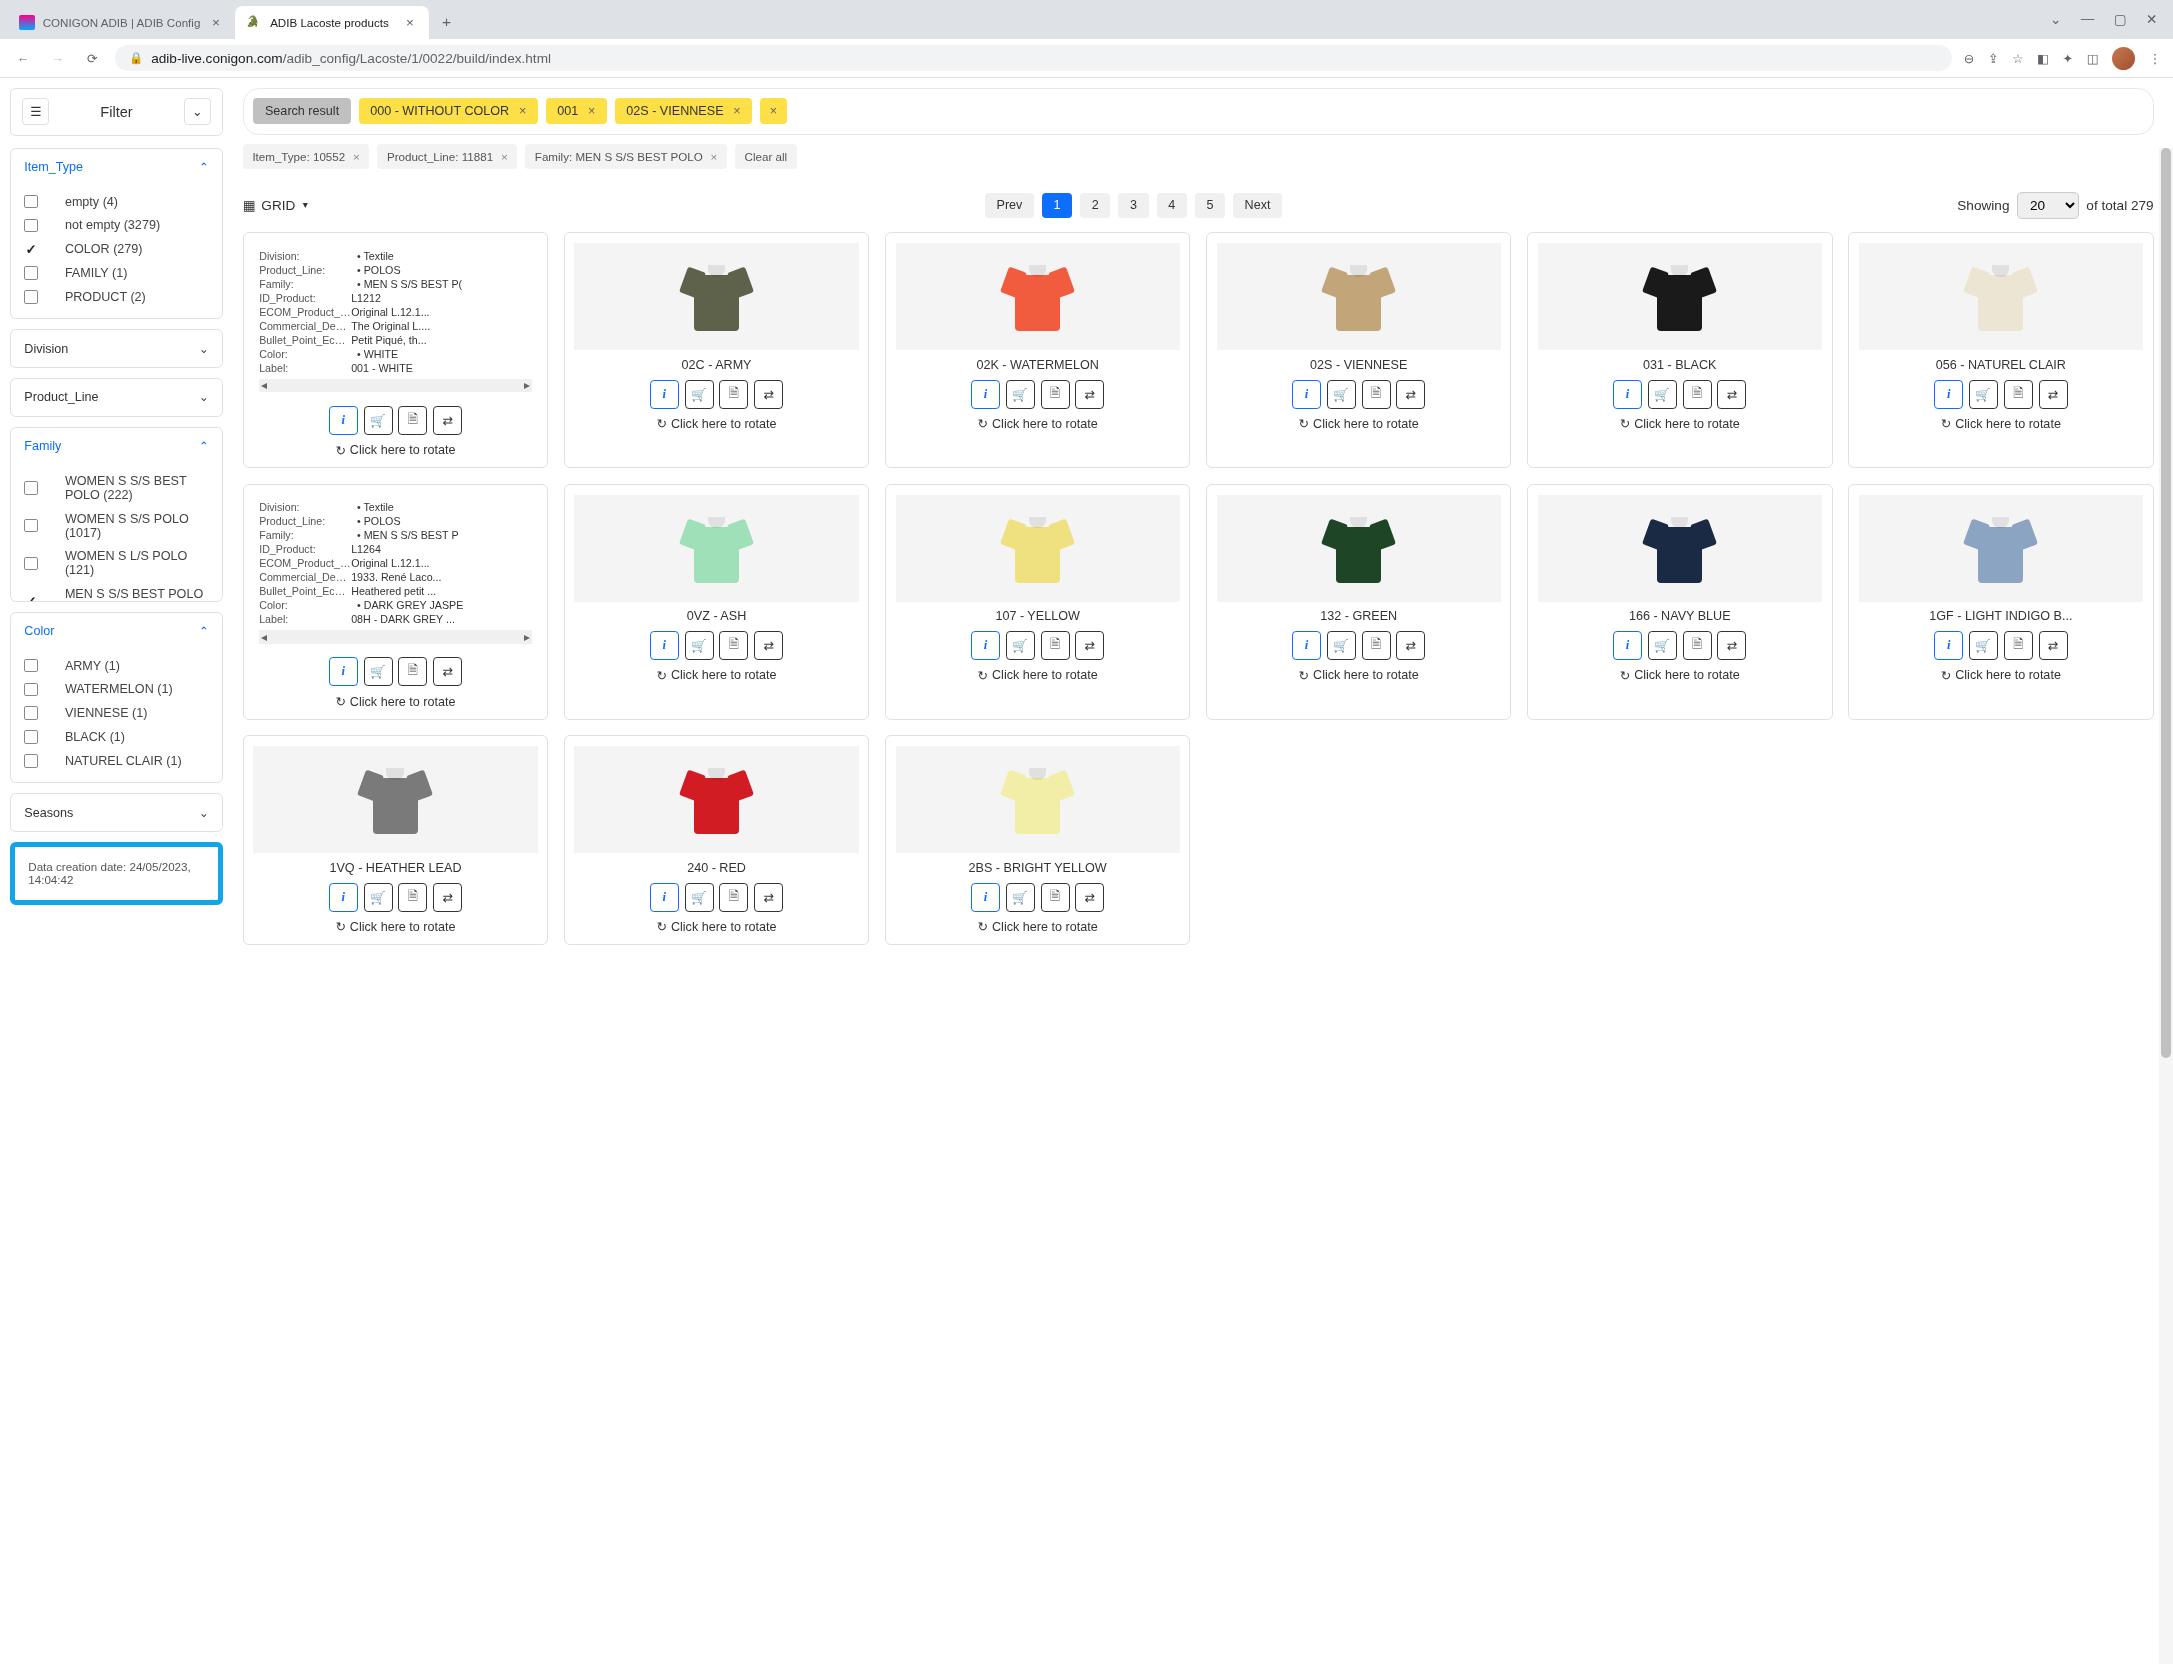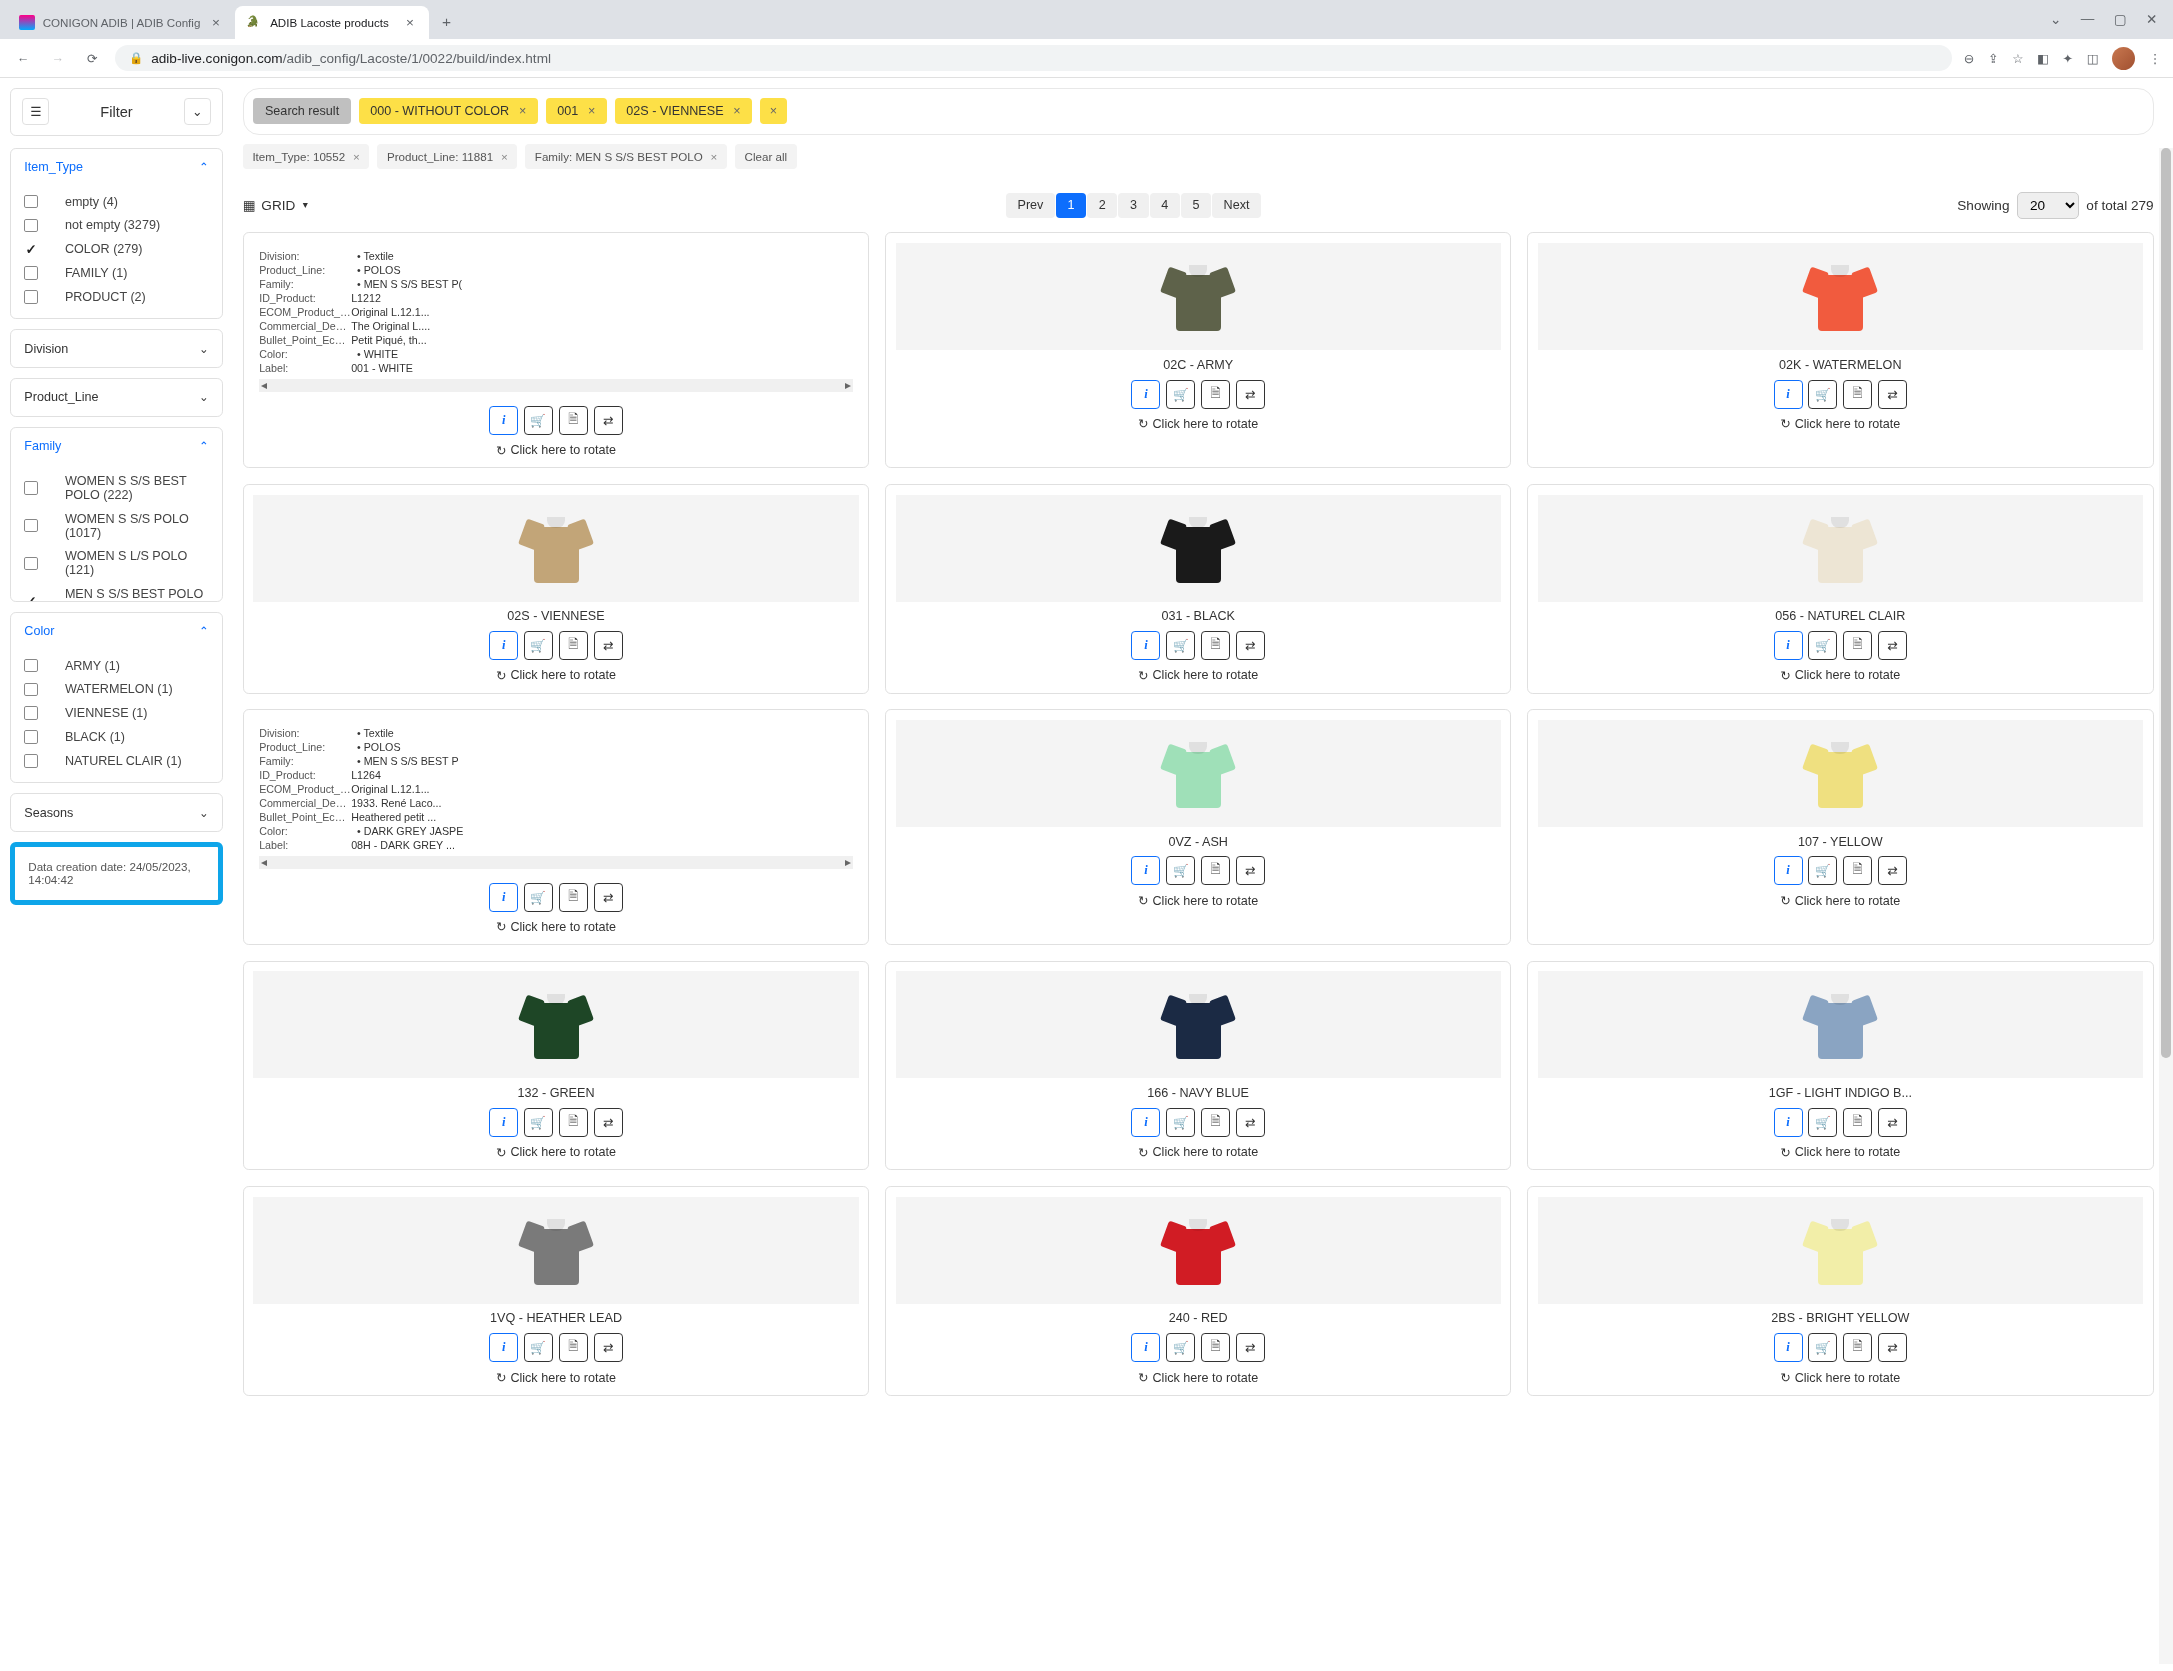--- a/index.html
+++ b/index.html
@@ -45,26 +45,26 @@
 .search-tabs{background:#fff;border:1px solid #e8e8e8;border-radius:16px;padding:9.7px;display:flex;gap:7.8px;align-items:center;margin-bottom:9.7px}
 .search-tab{background:#fde047;border-radius:3.9px;padding:5.8px 11.6px;font-size:12.6px;display:flex;align-items:center;gap:9.7px}
 .search-tab.active{background:#c0c0c0;color:#333}
 .search-tab .x{color:#666;font-size:12.6px;cursor:pointer}
 .search-tab.close-only{padding:5.8px 9.7px}
 .chips-row{display:flex;gap:7.8px;align-items:center;margin-bottom:23px;flex-wrap:wrap}
 .chip{background:#f3f3f3;border-radius:3.9px;padding:5.8px 9.7px;font-size:11.6px;display:flex;align-items:center;gap:7.8px;color:#555}
 .chip .x{color:#888;cursor:pointer}
 .grid-controls{display:flex;justify-content:space-between;align-items:center;margin-bottom:13.6px}
 .grid-btn{display:flex;align-items:center;gap:5.8px;font-size:13.6px;font-weight:400}
-.pagination{display:flex;gap:1px;align-items:center}
+.pagination{display:flex;gap:8px;align-items:center}
 .page-btn{background:#f0f0f0;border-radius:3.9px;padding:5.8px 11.6px;font-size:12.6px;cursor:pointer}
 .page-btn.active{background:#0d6efd;color:#fff}
 .showing{display:flex;align-items:center;gap:7.8px;font-size:13.6px}
 .showing select{border:1px solid #ccc;border-radius:5px;padding:3.9px 15.5px 3.9px 7.8px;font-size:13.6px}
-.product-grid{display:grid;grid-template-columns:repeat(3,1fr);gap:15.5px}
+.product-grid{display:grid;grid-template-columns:repeat(6,1fr);gap:15.5px}
 .product-card{border:1px solid #e0e0e0;border-radius:5.8px;padding:9.7px;display:flex;flex-direction:column;align-items:center;gap:7.8px}
 .product-img{width:100%;height:107px;background:#f4f4f4;display:flex;align-items:center;justify-content:center;position:relative}
 .polo{width:68px;height:78px;position:relative}
 .polo-body{position:absolute;top:17.5px;left:11.6px;width:45px;height:56px;border-radius:0 0 3.9px 3.9px}
 .polo-sleeve-l{position:absolute;top:11.6px;left:0;width:19.4px;height:27px;transform:rotate(20deg);border-radius:2.9px}
 .polo-sleeve-r{position:absolute;top:11.6px;right:0;width:19.4px;height:27px;transform:rotate(-20deg);border-radius:2.9px}
 .polo-collar{position:absolute;top:7.8px;left:25px;width:17.5px;height:11.6px;background:rgba(0,0,0,0.08);border-radius:0 0 7.8px 7.8px}
 .product-name{font-size:12.6px;text-align:center;white-space:nowrap;overflow:hidden;text-overflow:ellipsis;width:100%}
 .card-actions{display:flex;gap:5.8px}
 .act-btn{border:1px solid #333;border-radius:3.9px;width:29px;height:29px;display:flex;align-items:center;justify-content:center;font-size:12.6px;background:#fff}

